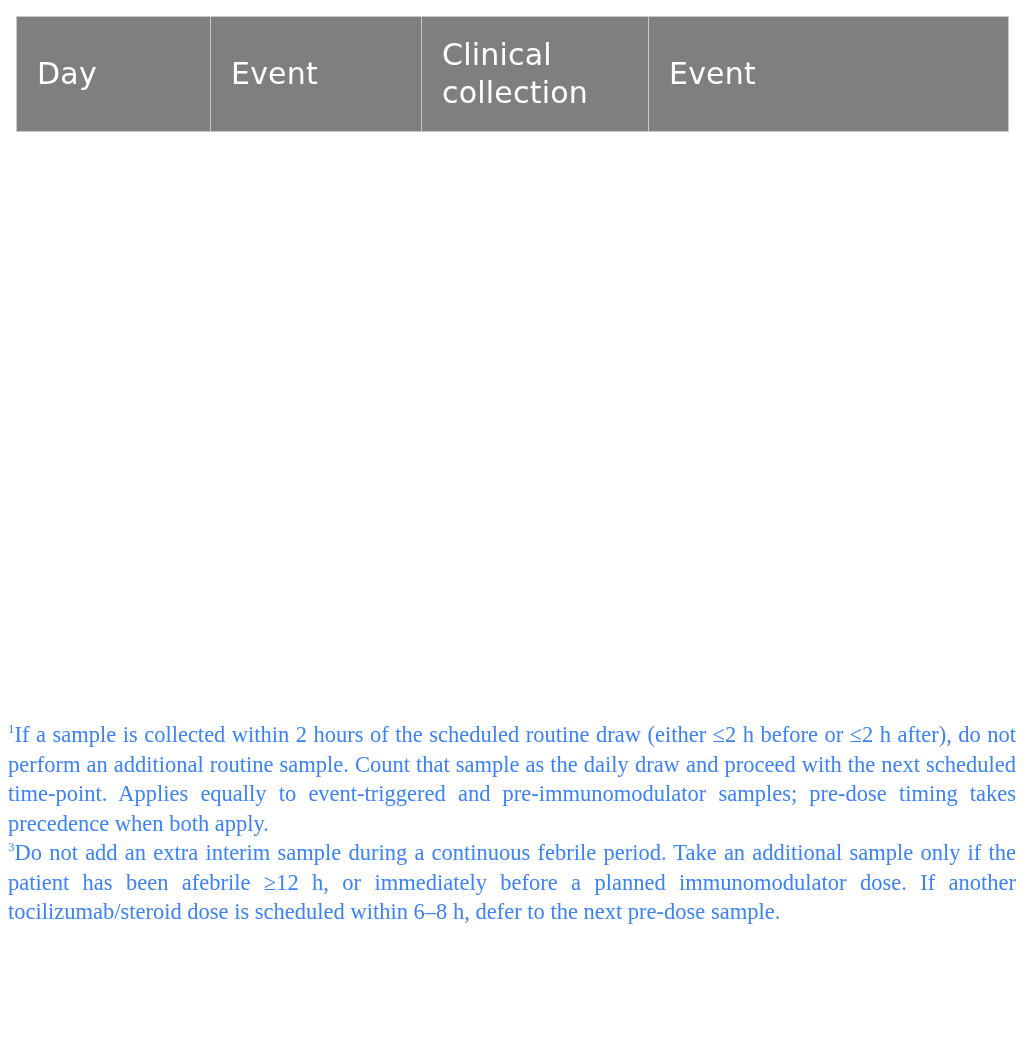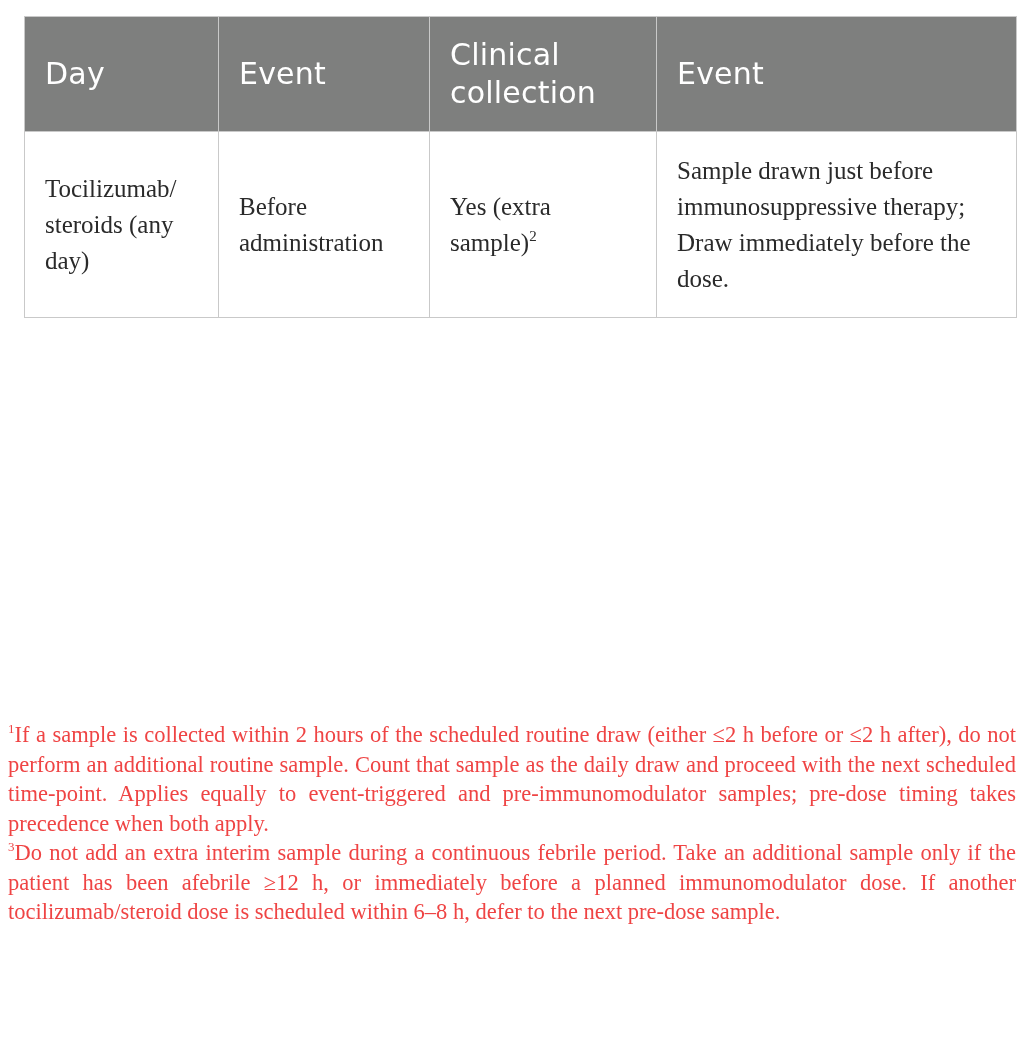--- a/index.html
+++ b/index.html
@@ -1,38 +1,38 @@
 <!DOCTYPE html>
 <html><head>
   <meta charset="utf-8">
   <style>
     html, body { margin: 0; padding: 0; background: #ffffff; }
     body { width: 1026px; height: 1056px; position: relative; overflow: hidden; }
-    .table-wrap { position: absolute; left: 24px; top: 16px; width: 992px; }
+    .table-wrap { position: absolute; left: 16px; top: 16px; width: 992px; }
     table { border-collapse: collapse; width: 992px; table-layout: fixed; }
     th, td { border: 1.5px solid #c9c9c9; vertical-align: middle; text-align: left; }
     th {
       background: #7e7f7e; color: #ffffff;
       font-family: "DejaVu Sans", sans-serif; font-weight: normal;
       font-size: 30px; line-height: 38px; padding: 0 20px; height: 114px;
       letter-spacing: 0.2px;
     }
     td {
       font-family: "Liberation Serif", "DejaVu Serif", serif; color: #2a2a2a;
       font-size: 25px; line-height: 36px; padding: 0 20px 0 20px;
     }
     tr.r1 td { height: 144px; }
     tr.r2 td { height: 107px; }
     tr.r3 td { height: 185px; }
     tr.r4 td { height: 145px; }
     col.c1 { width: 194px; } col.c2 { width: 211px; } col.c3 { width: 227px; } col.c4 { width: 360px; }
     sup { font-size: 15px; line-height: 0; vertical-align: 10px; }
     .footnotes {
       position: absolute; left: 8px; top: 720px; width: 1008px;
-      font-family: "Liberation Serif", "DejaVu Serif", serif; color: #ef4444;
+      font-family: "Liberation Serif", "DejaVu Serif", serif; color: #3b82f6;
       font-size: 22.5px; line-height: 29.5px;
     }
     .footnotes p { margin: 0; text-align: justify; text-align-last: left; }
     .footnotes sup { font-size: 13px; vertical-align: 9px; }
   </style>
 </head>
 <body>
 
 <div class="table-wrap">
   <table>
@@ -44,26 +44,20 @@
       </colgroup>
     <thead>
       <tr>
         <th>Day</th>
         <th>Event</th>
         <th>Clinical collection</th>
         <th>Event</th>
       </tr>
     </thead>
     <tbody>
-      <tr class="r3">
-        <td>Tocilizumab/ steroids (any day)</td>
-        <td>Before administration</td>
-        <td><span>Yes (extra sample)</span><sup>2</sup></td>
-        <td>Sample drawn just before immunosuppressive therapy; Draw immediately before the dose.</td>
-      </tr>
     </tbody>
   </table>
 </div>
 
 <div class="footnotes">
   <p><sup>1</sup><span>If a sample is collected within 2 hours of the scheduled routine draw (either ≤2 h before or ≤2 h after), do not perform an additional routine sample. Count that sample as the daily draw and proceed with the next scheduled time-point. Applies equally to event-triggered and pre-immunomodulator samples; pre-dose timing takes precedence when both apply.</span></p>
   <p><sup>3</sup><span>Do not add an extra interim sample during a continuous febrile period. Take an additional sample only if the patient has been afebrile ≥12 h, or immediately before a planned immunomodulator dose. If another tocilizumab/steroid dose is scheduled within 6–8 h, defer to the next pre-dose sample.</span></p>
 </div>
 
 </body></html>

